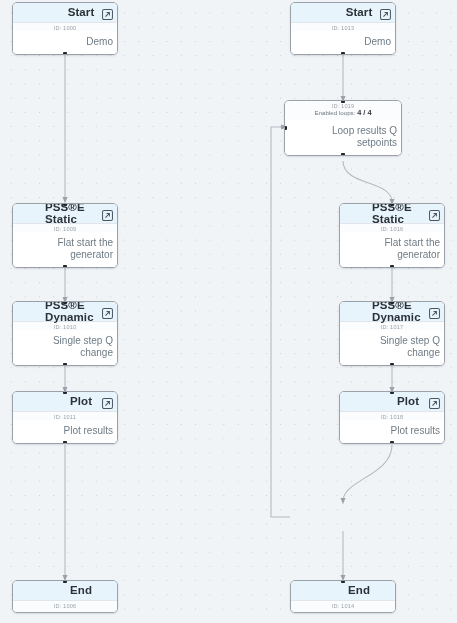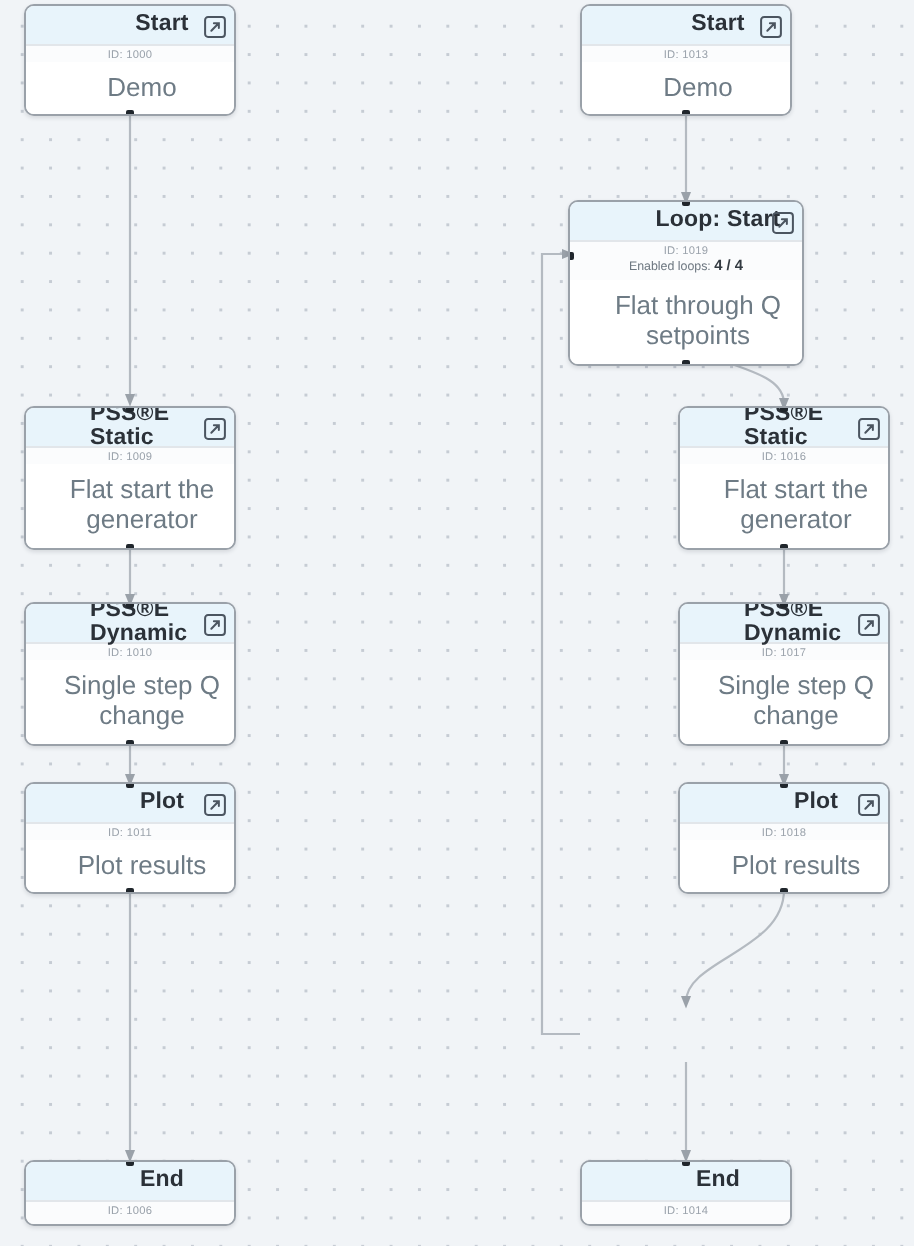--- a/index.html
+++ b/index.html
@@ -58,22 +58,22 @@
   .node-sub{
     background:#fbfcfd;
     text-align:center;
     font-size:6.2px;
     color:#6d7780;
     padding-bottom:2px;
     line-height:1.2;
   }
   .node-sub b{color:#333a41;font-size:7.4px;}
   .node-body{
-    text-align:center;
-    font-size:13px;
+    text-align:right;
+    font-size:10px;
     color:#6e7b85;
     padding:5px 4px 6px 16px;
     line-height:1.2;
     background:#ffffff;
   }
   .node-compact .node-id{padding-bottom:3px;}
 
   .port{
     position:absolute;
     width:4px;height:4px;
@@ -194,35 +194,26 @@
             <path d="M4 8 L8 4 M5.4 3.9 L8.1 3.9 L8.1 6.6" fill="none" stroke="#4b5560" stroke-width="1.1" stroke-linecap="round"></path>
           </svg>
       </span>
     </div>
     <div class="node-id">ID: 1013</div>
     <div class="node-body">Demo</div>
     <span class="port bottom"></span>
   </div>
 
   <div class="node" style="left:284px;top:100px;width:118px;">
-    <div class="node-header">
-      <span class="node-title">Loop: Start</span>
-      <span class="ext-icon">
-        <svg viewBox="0 0 12 12" width="11" height="11">
-            <rect x="0.6" y="0.6" width="10.8" height="10.8" rx="1.6" fill="none" stroke="#4b5560" stroke-width="1.1"></rect>
-            <path d="M4 8 L8 4 M5.4 3.9 L8.1 3.9 L8.1 6.6" fill="none" stroke="#4b5560" stroke-width="1.1" stroke-linecap="round"></path>
-          </svg>
-      </span>
-    </div>
     <div class="node-id">ID: 1019</div>
     <div class="node-sub">
       <span>Enabled loops:</span>
       <b>4 / 4</b>
     </div>
-    <div class="node-body">Flat through Q setpoints</div>
+    <div class="node-body">Loop results Q setpoints</div>
     <span class="port top"></span>
     <span class="port bottom"></span>
     <span class="port left" style="top:27px;"></span>
   </div>
 
   <div class="node" style="left:339px;top:203px;width:106px;">
     <div class="node-header">
       <span class="node-title">PSS®E Static</span>
       <span class="ext-icon">
         <svg viewBox="0 0 12 12" width="11" height="11">

